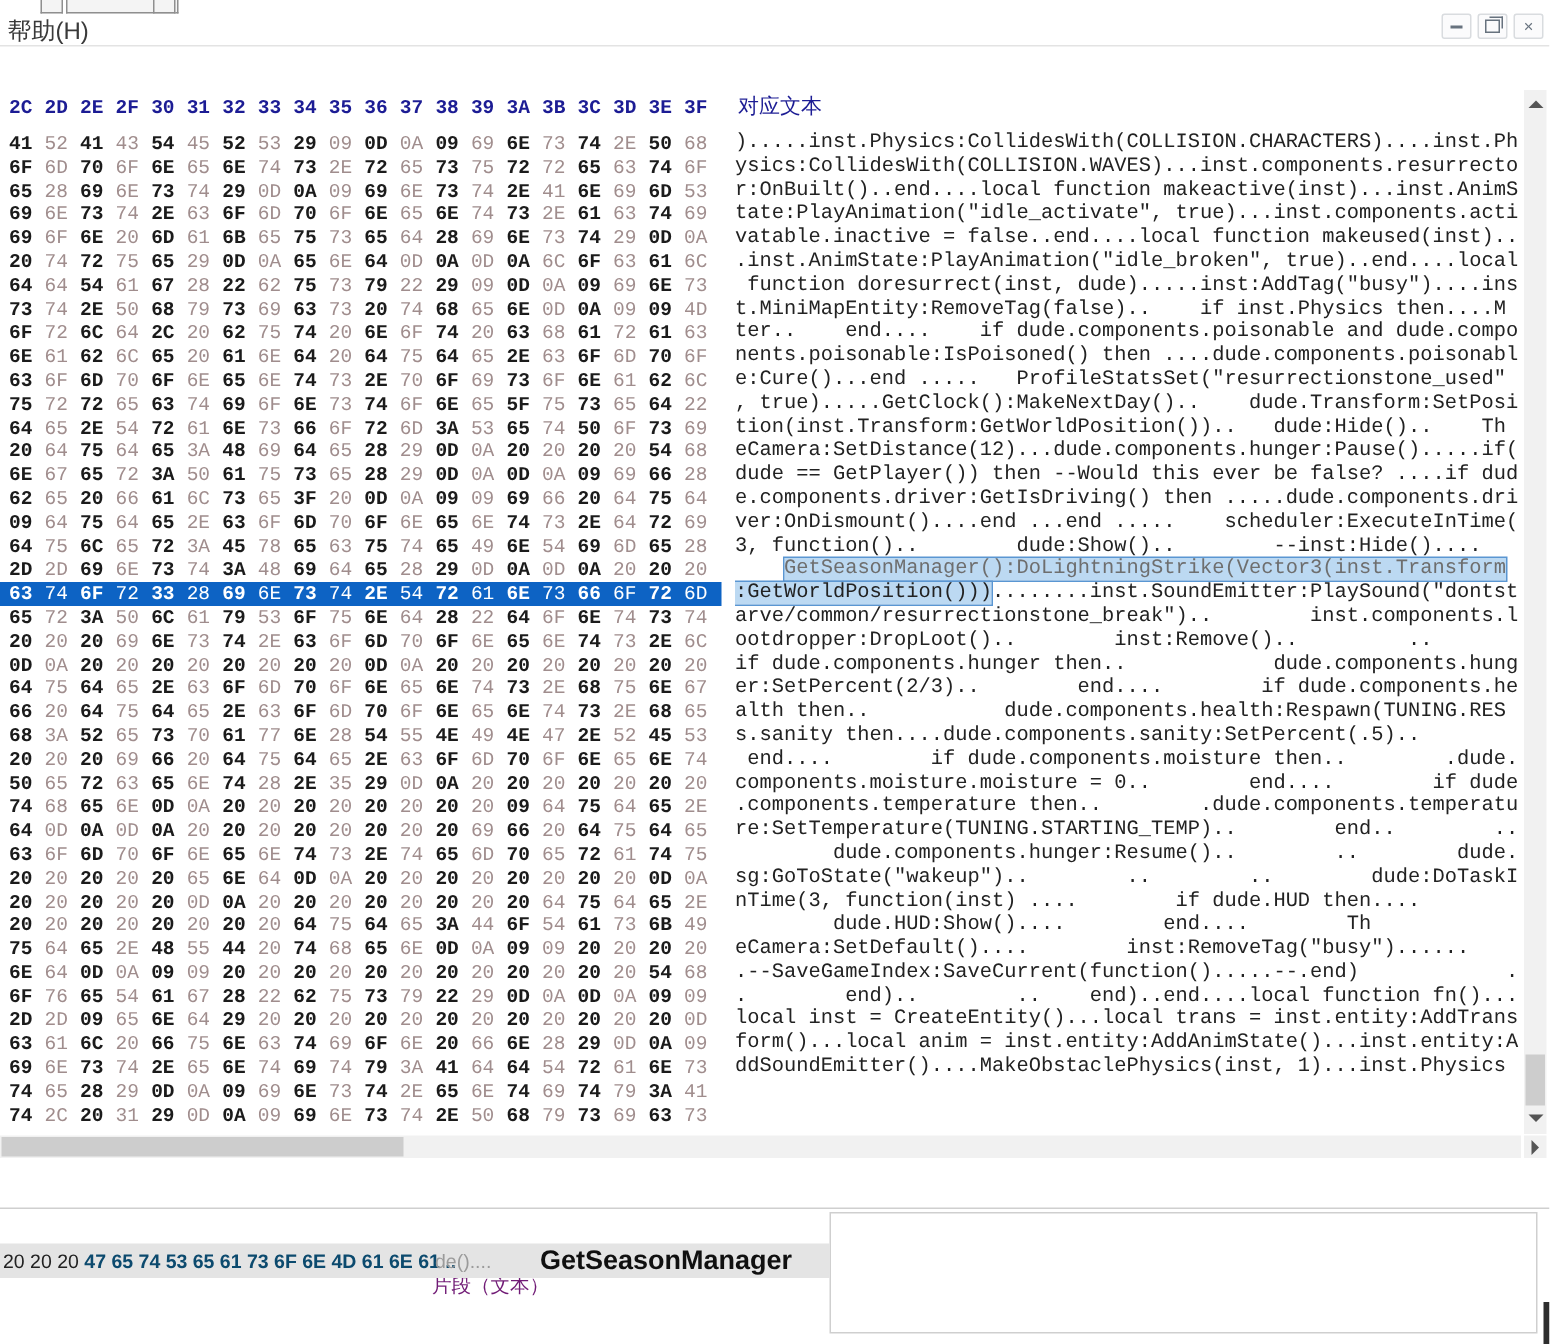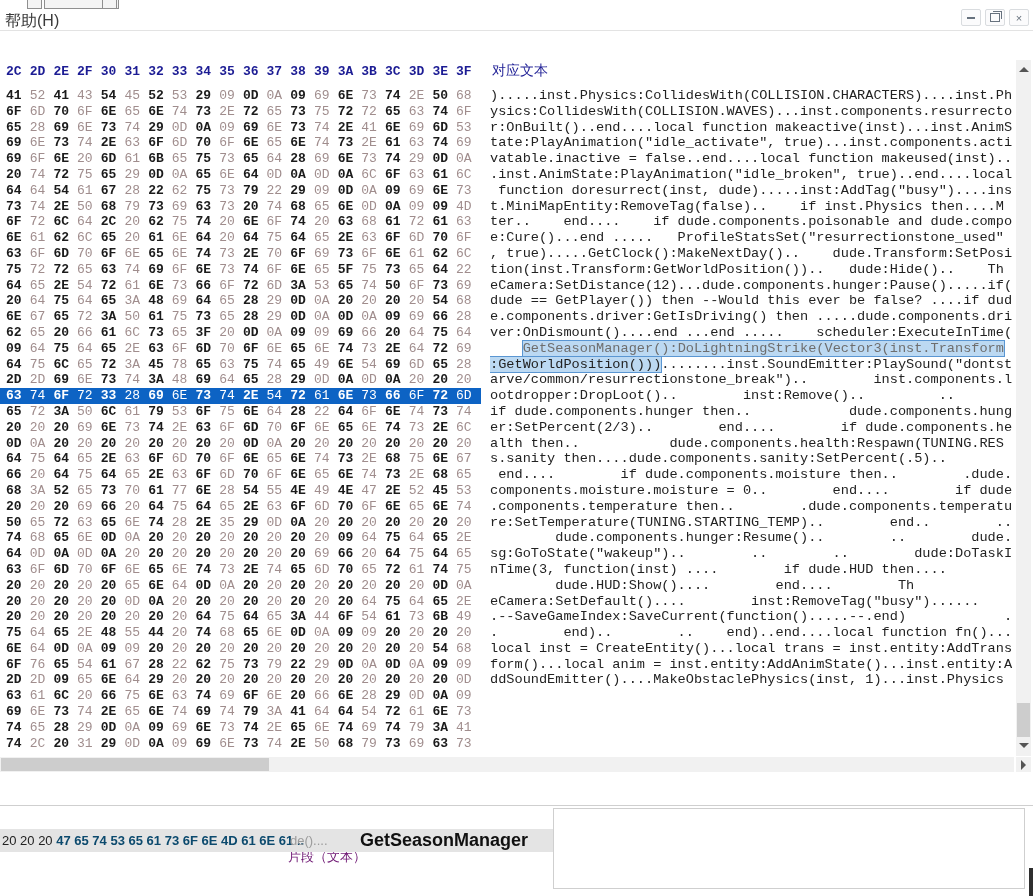--- a/index.html
+++ b/index.html
@@ -1033,27 +1033,29 @@
 <div id="text-lines">
     <div class="t-line">).....inst.Physics:CollidesWith(COLLISION.CHARACTERS)....inst.Ph</div>
     <div class="t-line">ysics:CollidesWith(COLLISION.WAVES)...inst.components.resurrecto</div>
     <div class="t-line">r:OnBuilt()..end....local function makeactive(inst)...inst.AnimS</div>
     <div class="t-line">tate:PlayAnimation("idle_activate", true)...inst.components.acti</div>
     <div class="t-line">vatable.inactive = false..end....local function makeused(inst)..</div>
     <div class="t-line">.inst.AnimState:PlayAnimation("idle_broken", true)..end....local</div>
     <div class="t-line"> function doresurrect(inst, dude).....inst:AddTag("busy")....ins</div>
     <div class="t-line">t.MiniMapEntity:RemoveTag(false)..    if inst.Physics then....M</div>
     <div class="t-line">ter..    end....    if dude.components.poisonable and dude.compo</div>
+    <div class="t-line">nents.poisonable:IsPoisoned() then ....dude.components.poisonabl</div>
     <div class="t-line">e:Cure()...end .....   ProfileStatsSet("resurrectionstone_used"</div>
     <div class="t-line">, true).....GetClock():MakeNextDay()..    dude.Transform:SetPosi</div>
     <div class="t-line">tion(inst.Transform:GetWorldPosition())..   dude:Hide()..    Th</div>
     <div class="t-line">eCamera:SetDistance(12)...dude.components.hunger:Pause().....if(</div>
     <div class="t-line">dude == GetPlayer()) then --Would this ever be false? ....if dud</div>
     <div class="t-line">e.components.driver:GetIsDriving() then .....dude.components.dri</div>
     <div class="t-line">ver:OnDismount()....end ...end .....    scheduler:ExecuteInTime(</div>
+    <div class="t-line">3, function()..        dude:Show()..        --inst:Hide()....</div>
     <div class="t-line">    <span class="hl hl1">GetSeasonManager():DoLightningStrike(Vector3(inst.Transform</span></div>
     <div class="t-line"><span class="hl hl2">:GetWorldPosition()))</span>........inst.SoundEmitter:PlaySound("dontst</div>
     <div class="t-line">arve/common/resurrectionstone_break")..        inst.components.l</div>
     <div class="t-line">ootdropper:DropLoot()..        inst:Remove()..         ..</div>
     <div class="t-line">if dude.components.hunger then..            dude.components.hung</div>
     <div class="t-line">er:SetPercent(2/3)..        end....        if dude.components.he</div>
     <div class="t-line">alth then..           dude.components.health:Respawn(TUNING.RES</div>
     <div class="t-line">s.sanity then....dude.components.sanity:SetPercent(.5)..</div>
     <div class="t-line"> end....        if dude.components.moisture then..        .dude.</div>
     <div class="t-line">components.moisture.moisture = 0..        end....        if dude</div>

